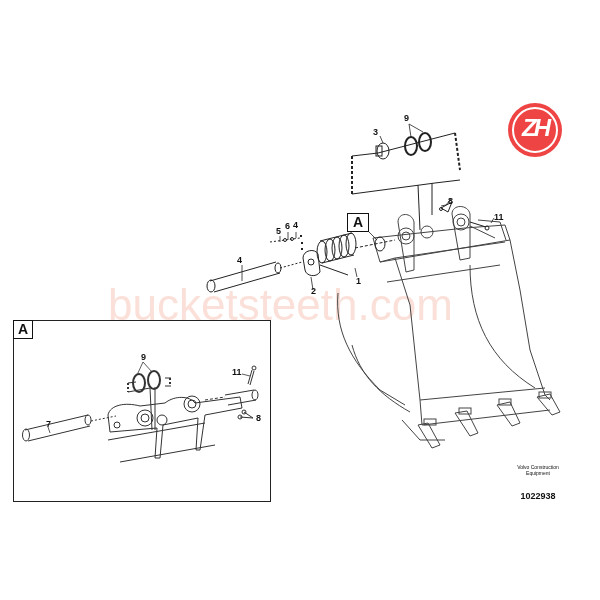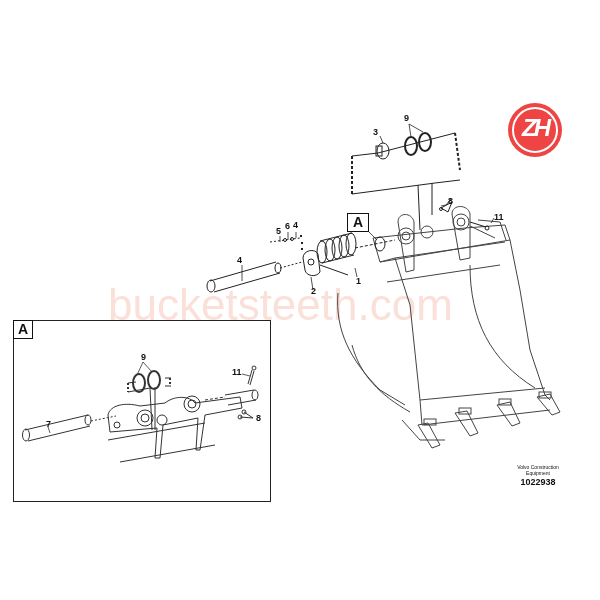--- a/index.html
+++ b/index.html
@@ -7,21 +7,21 @@
     .canvas { position:absolute; left:0; top:0; width:600px; height:600px; }
     .watermark { position:absolute; left:108px; top:280px; font-family:"Liberation Sans", sans-serif; font-size:44px; color:#f9d9cf; letter-spacing:0px; white-space:nowrap; opacity:0.8; pointer-events:none; }
     .logo { position:absolute; left:508px; top:103px; width:54px; height:54px; border-radius:50%; background:#ef4444; }
     .logo-ring { position:absolute; left:4px; top:4px; width:42px; height:42px; border:2px solid #ffffff; border-radius:50%; }
     .logo-text { position:absolute; left:0; top:11px; width:54px; text-align:center; color:#ffffff; font-weight:bold; font-style:italic; font-size:24px; letter-spacing:-3px; }
     .callout { position:absolute; font-size:9px; font-weight:bold; color:#111; }
     .label-box { position:absolute; border:1.5px solid #111; background:#fff; font-weight:bold; font-size:14px; text-align:center; color:#111; }
     .inset { position:absolute; left:13px; top:320px; width:256px; height:180px; border:1.5px solid #222; background:transparent; }
     .footer { position:absolute; left:510px; top:464px; width:56px; text-align:center; color:#111; }
     .footer .company { font-size:5px; line-height:6px; }
-    .footer .docnum { font-size:9px; font-weight:bold; margin-top:1px; }
+    .footer .docnum { font-size:9px; font-weight:bold; margin-top:15px; }
   </style>
 </head>
 <body>
 
 <div class="canvas">
 
   <div class="watermark">bucketsteeth.com</div>
 
   <svg width="600" height="600" viewBox="0 0 600 600" style="position:absolute;left:0;top:0" fill="none" stroke="#222" stroke-width="1">
 

